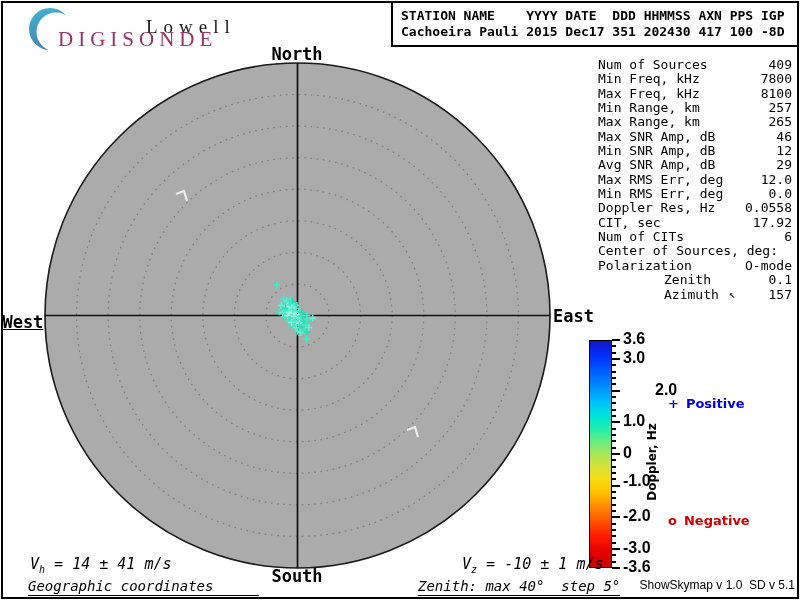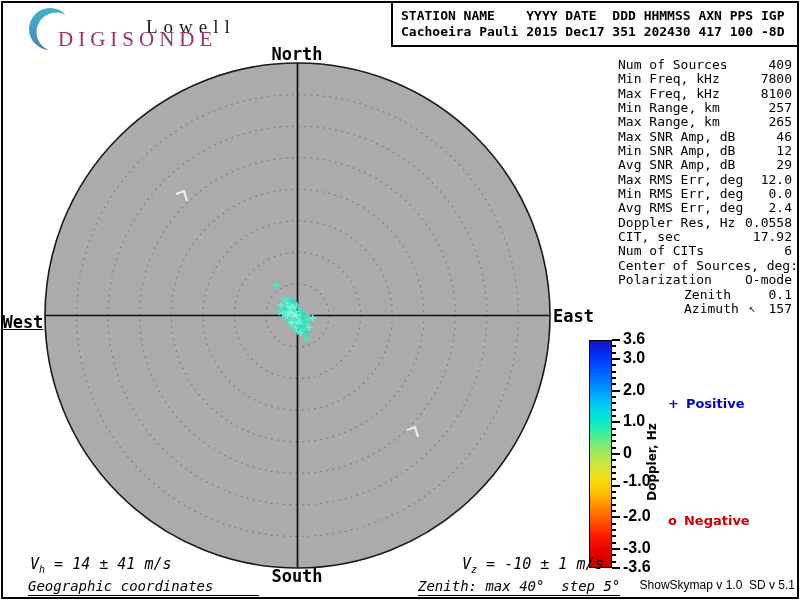--- a/index.html
+++ b/index.html
@@ -17,21 +17,21 @@
   
   .station-box{position:absolute;left:391px;top:3px;width:406px;height:44px;
                border-left:2px solid #000;border-bottom:2px solid #000;box-sizing:border-box;}
   .station-box .hline{position:absolute;left:8px;white-space:pre;
                font-weight:bold;font-size:13px;line-height:16px;}
   .hline.l1{top:5px;} .hline.l2{top:21px;}
 
   
   .stats{position:absolute;left:598px;top:58px;width:194px;font-size:13px;}
   .stat-row{display:flex;justify-content:space-between;height:14.35px;line-height:14.35px;white-space:pre;}
-  .stat-row .lft{display:inline-flex;align-items:center;margin-left:20px;}
+  .stat-row .lft{display:inline-flex;align-items:center;}
   .stat-row.indent .lft{padding-left:66px;}
   .cursor{font-size:11px;margin-left:10px;color:#222;}
 
   
   .compass{position:absolute;font-weight:bold;font-size:17px;}
   .c-north{left:297px;top:44px;transform:translateX(-50%);}
   .c-south{left:297px;top:566px;transform:translateX(-50%);}
   .c-west{left:45px;top:312px;transform:translateX(-104%);text-decoration:underline;}
   .c-east{left:553px;top:306px;}
 
@@ -169,21 +169,20 @@
     <div class="stat-row"><span class="lft"><span>Num of Sources</span></span><span>409</span></div>
     <div class="stat-row"><span class="lft"><span>Min Freq, kHz</span></span><span>7800</span></div>
     <div class="stat-row"><span class="lft"><span>Max Freq, kHz</span></span><span>8100</span></div>
     <div class="stat-row"><span class="lft"><span>Min Range, km</span></span><span>257</span></div>
     <div class="stat-row"><span class="lft"><span>Max Range, km</span></span><span>265</span></div>
     <div class="stat-row"><span class="lft"><span>Max SNR Amp, dB</span></span><span>46</span></div>
     <div class="stat-row"><span class="lft"><span>Min SNR Amp, dB</span></span><span>12</span></div>
     <div class="stat-row"><span class="lft"><span>Avg SNR Amp, dB</span></span><span>29</span></div>
     <div class="stat-row"><span class="lft"><span>Max RMS Err, deg</span></span><span>12.0</span></div>
     <div class="stat-row"><span class="lft"><span>Min RMS Err, deg</span></span><span>0.0</span></div>
-    <div class="stat-row"><span class="lft"><span>Avg RMS Err, deg</span></span><span>2.4</span></div>
     <div class="stat-row"><span class="lft"><span>Doppler Res, Hz</span></span><span>0.0558</span></div>
     <div class="stat-row"><span class="lft"><span>CIT, sec</span></span><span>17.92</span></div>
     <div class="stat-row"><span class="lft"><span>Num of CITs</span></span><span>6</span></div>
     <div class="stat-row"><span class="lft"><span>Center of Sources, deg:</span></span><span></span></div>
     <div class="stat-row"><span class="lft"><span>Polarization</span></span><span>O-mode</span></div>
     <div class="stat-row indent"><span class="lft"><span>Zenith</span></span><span>0.1</span></div>
     <div class="stat-row indent"><span class="lft"><span>Azimuth</span><span class="cursor">↖</span></span><span>157</span></div>
   </div>
 
 <div class="colorbar" id="colorbar">
@@ -214,21 +213,21 @@
     <div class="cb-tick minor" style="top: 37px;"></div>
     <div class="cb-tick minor" style="top: 30.6667px;"></div>
     <div class="cb-tick minor" style="top: 24.3333px;"></div>
     <div class="cb-tick minor" style="top: 11.6667px;"></div>
     <div class="cb-tick minor" style="top: 5.33333px;"></div>
     <div class="cb-tick major" style="top: -1px;"></div>
     <div class="cb-ticklabel" style="top: 0px;">3.6</div>
     <div class="cb-tick major" style="top: 18px;"></div>
     <div class="cb-ticklabel" style="top: 19px;">3.0</div>
     <div class="cb-tick major" style="top: 49.6667px;"></div>
-    <div class="cb-ticklabel" style="top: 50.6667px;">2.0</div>
+    <div class="cb-ticklabel" style="top: 50.6667px; margin-left: 32px;">2.0</div>
     <div class="cb-tick major" style="top: 81.3333px;"></div>
     <div class="cb-ticklabel" style="top: 82.3333px;">1.0</div>
     <div class="cb-tick major" style="top: 113px;"></div>
     <div class="cb-ticklabel" style="top: 114px;">0</div>
     <div class="cb-tick major" style="top: 144.667px;"></div>
     <div class="cb-ticklabel" style="top: 142px; text-align: right;">-1.0</div>
     <div class="cb-tick major" style="top: 176.333px;"></div>
     <div class="cb-ticklabel" style="top: 177.333px;">-2.0</div>
     <div class="cb-tick major" style="top: 208px;"></div>
     <div class="cb-ticklabel" style="top: 209px;">-3.0</div>

